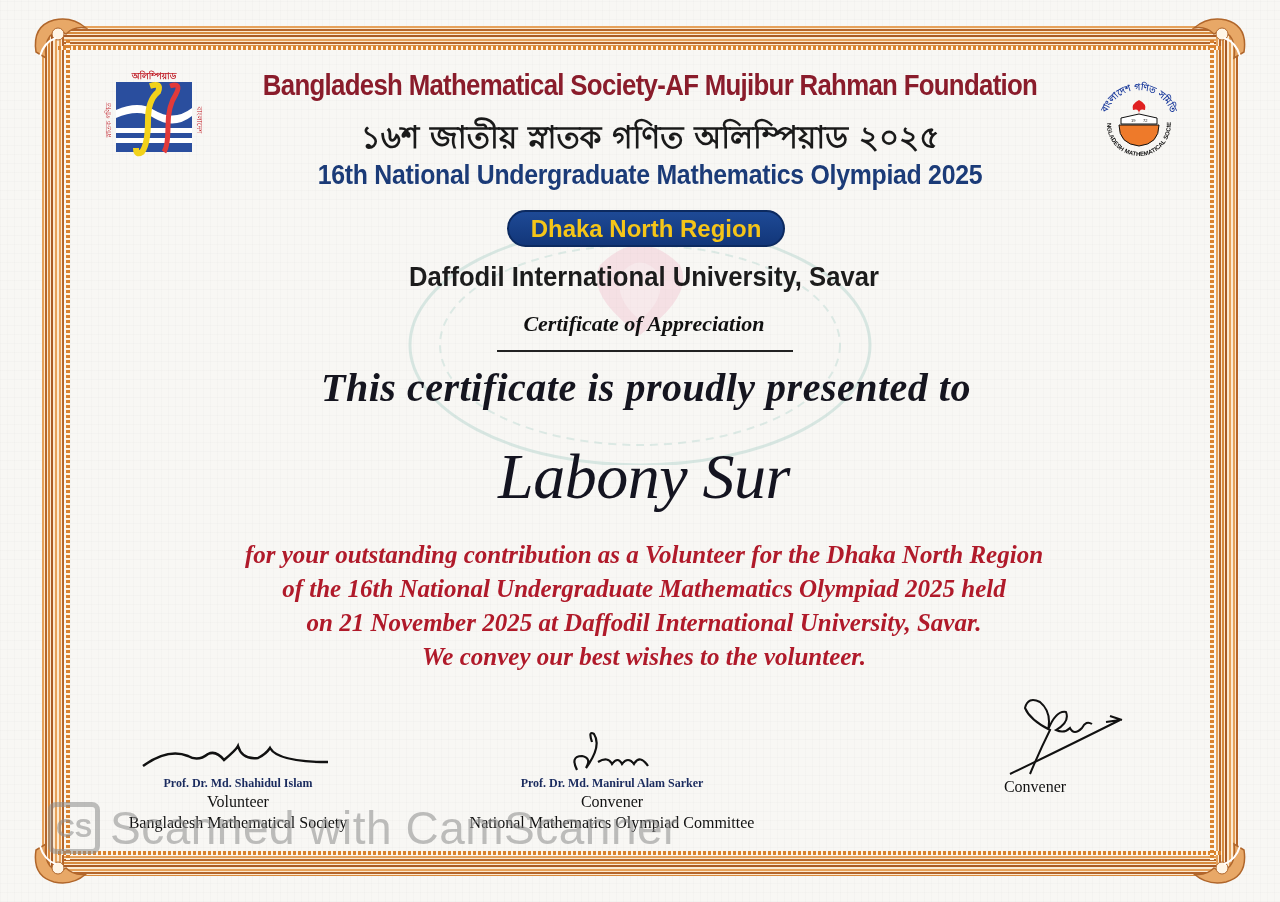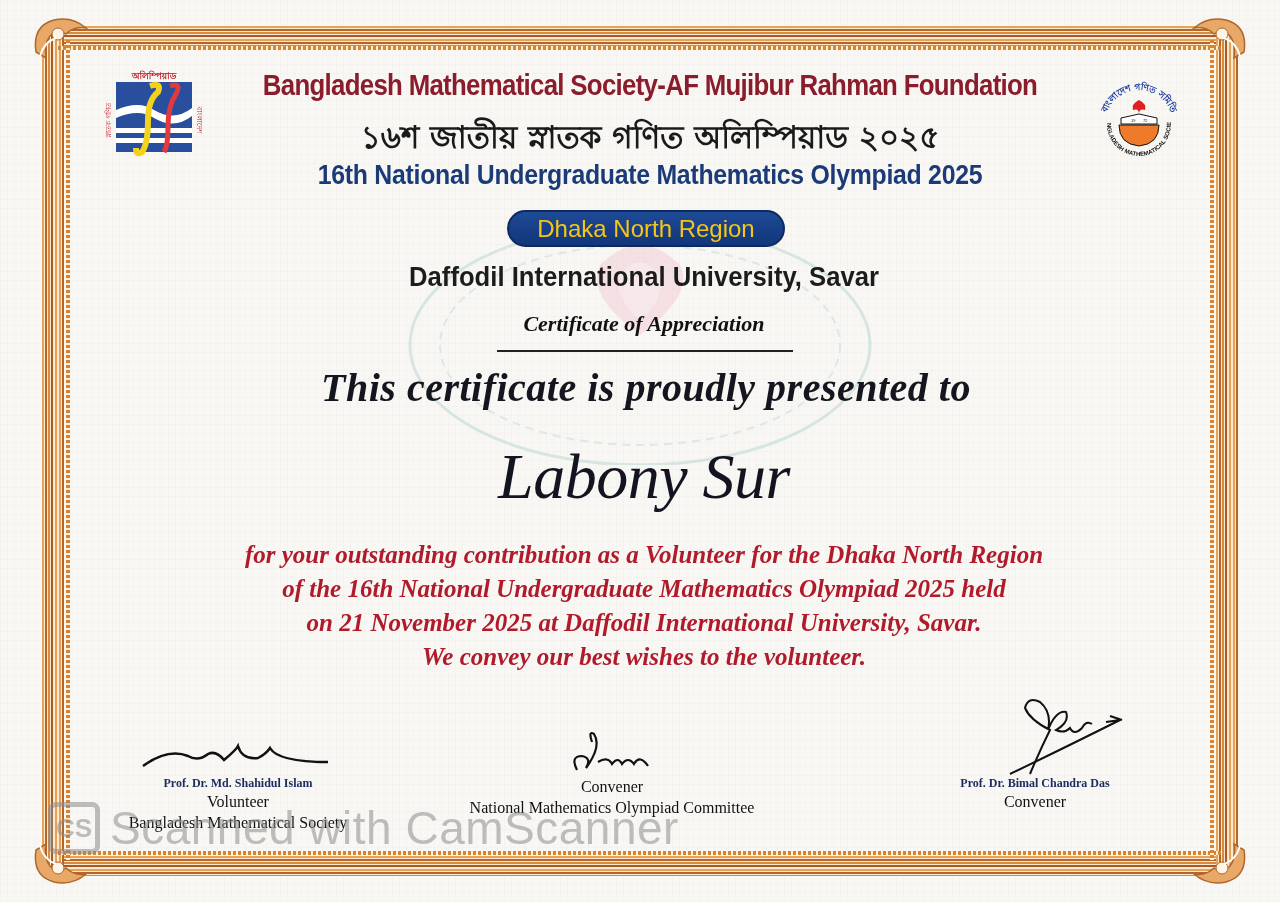--- a/index.html
+++ b/index.html
@@ -83,21 +83,21 @@
     top:160px; left:10px;
     font-family:"Liberation Sans", sans-serif; font-weight:bold;
     font-size:27px; color:#1b3b78; letter-spacing:-0.3px;
     transform:scaleX(0.92);
   }
   .region-pill {
     position:absolute; left:507px; top:210px; width:278px; height:37px;
     background:linear-gradient(180deg,#1e4a96,#123679);
     border:2px solid #0c2a60; border-radius:20px;
     box-sizing:border-box; text-align:center;
-    font-family:"Liberation Sans", sans-serif; font-weight:normal;
+    font-family:"Liberation Sans", sans-serif; font-weight:bold;
     font-size:24px; line-height:33px; color:#f5c518;
   }
   .venue {
     top:262px; left:4px;
     font-family:"Liberation Sans", sans-serif; font-weight:bold;
     font-size:27px; color:#1c1c1c;
     transform:scaleX(0.95);
   }
   .cert-type {
     top:311px; left:4px;
@@ -259,31 +259,31 @@
   <div class="sig-role">Volunteer</div>
   <div class="sig-org">Bangladesh Mathematical Society</div>
 </div>
 
 <div class="sig-block sig2">
   <div class="sig">
     <svg width="300" height="50" viewBox="0 0 300 50">
         <path d="M115 44 Q108 30 120 30 Q130 32 124 42 Q140 20 132 8 Q126 4 130 16 M136 36 Q146 30 150 38 Q156 30 160 38 Q166 30 172 38 Q178 28 186 40" stroke="#111" stroke-width="2.2" fill="none"></path>
       </svg>
   </div>
+  <div class="sig-name">Prof. Dr. Md. Manirul Alam Sarker</div>
   <div class="sig-role">Convener</div>
   <div class="sig-org">National Mathematics Olympiad Committee</div>
 </div>
 
 <div class="sig-block sig3">
   <div class="sig">
     <svg width="350" height="86" viewBox="0 0 350 86">
         <path d="M150 84 Q200 60 260 30 L246 32 M262 30 L250 26" stroke="#111" stroke-width="2" fill="none"></path>
         <path d="M170 84 Q180 60 190 40 Q170 30 165 18 Q168 6 180 12 Q192 22 188 40 Q196 20 206 22 Q210 32 196 40 Q204 44 210 38 Q214 46 222 38 Q226 30 232 34" stroke="#111" stroke-width="2" fill="none"></path>
       </svg>
   </div>
-  <div class="sig-name">Prof. Dr. Bimal Chandra Das</div>
   <div class="sig-role">Convener</div>
 </div>
 
 <div class="cs-watermark">
   <div class="cs-badge">CS</div>
   <div class="cs-text">Scanned with CamScanner</div>
 </div>
 
 </body></html>

